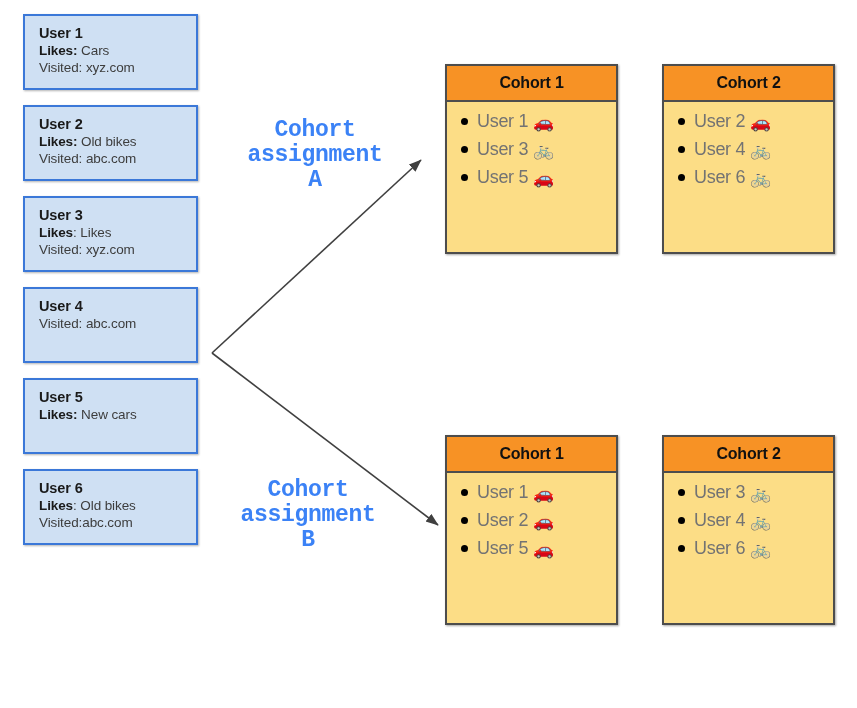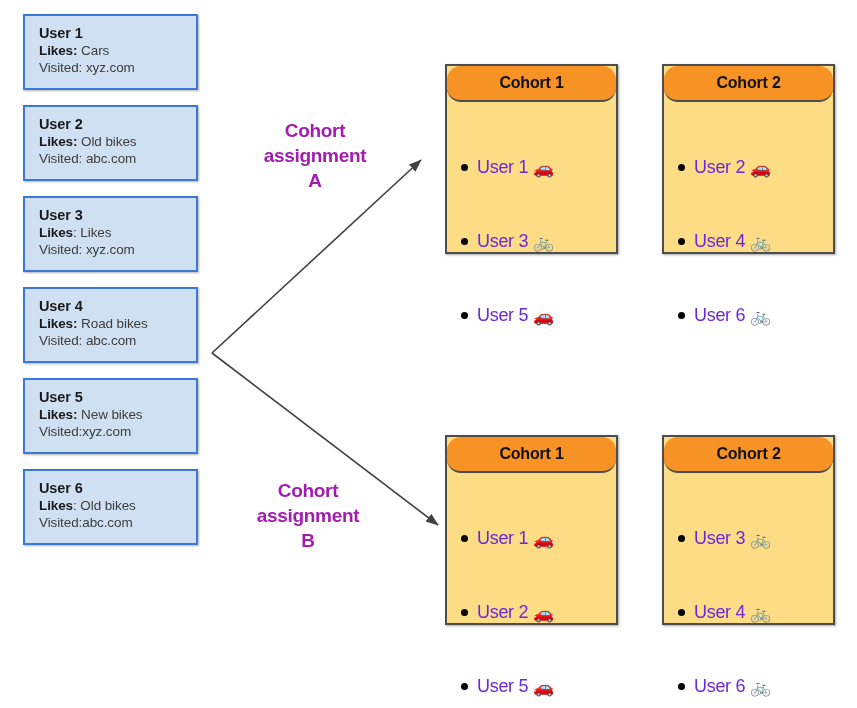--- a/index.html
+++ b/index.html
@@ -65,61 +65,60 @@
     box-sizing: border-box;
     background: #f79225;
     border-bottom: 2px solid #4d4d4d;
     display: flex;
     align-items: center;
     justify-content: center;
     font-size: 16px;
     font-weight: bold;
     color: #111111;
     letter-spacing: -0.2px;
-    border-radius: 14px;
   }
   .cohort-list {
     list-style: none;
     margin: 0;
     padding: 6px 0 0 30px;
   }
   .cohort-list li {
     position: relative;
     font-size: 18px;
-    color: #6d28d9;
+    color: #737373;
     line-height: 26px;
     letter-spacing: -0.3px;
     white-space: nowrap;
-    margin-top: 46px;
   }
   .cohort-list li::before {
     content: "";
     position: absolute;
     left: -16px;
     top: 10px;
     width: 7px;
     height: 7px;
     border-radius: 50%;
     background: #000000;
   }
   .cohort-list li .emo {
     font-size: 17px;
     vertical-align: -1px;
   }
 
   
   .arrow-label {
     position: absolute;
     text-align: center;
-    font-size: 19px;
-    font-weight: bold;
-    color: #a21caf;
+    font-size: 23px;
+    font-weight: bold;
+    color: #3b82f6;
     line-height: 25px;
     letter-spacing: -0.3px;
     white-space: pre-line;
+    font-family: Liberation Mono, monospace;
   }
 
   
   #arrows {
     position: absolute;
     left: 0; top: 0;
     width: 857px;
     height: 708px;
     pointer-events: none;
   }
@@ -142,28 +141,26 @@
   </div>
 
   <div class="user-card" style="top:196px">
     <div class="u-name">User 3</div>
     <div class="u-line"><b>Likes</b><span>: Likes</span></div>
     <div class="u-line"><span>Visited:</span><span> xyz.com</span></div>
   </div>
 
   <div class="user-card" style="top:287px">
     <div class="u-name">User 4</div>
-    <div class="u-line"><b>Likes:</b><span> Road bikes</span></div>
     <div class="u-line"><span>Visited:</span><span> abc.com</span></div>
   </div>
 
   <div class="user-card" style="top:378px">
     <div class="u-name">User 5</div>
-    <div class="u-line"><b>Likes:</b><span> New bikes</span></div>
-    <div class="u-line"><span>Visited:</span><span>xyz.com</span></div>
+    <div class="u-line"><b>Likes:</b><span> New cars</span></div>
   </div>
 
   <div class="user-card" style="top:469px">
     <div class="u-name">User 6</div>
     <div class="u-line"><b>Likes</b><span>: Old bikes</span></div>
     <div class="u-line"><span>Visited:</span><span>abc.com</span></div>
   </div>
 
   <svg id="arrows" viewBox="0 0 857 708">
     <defs>

